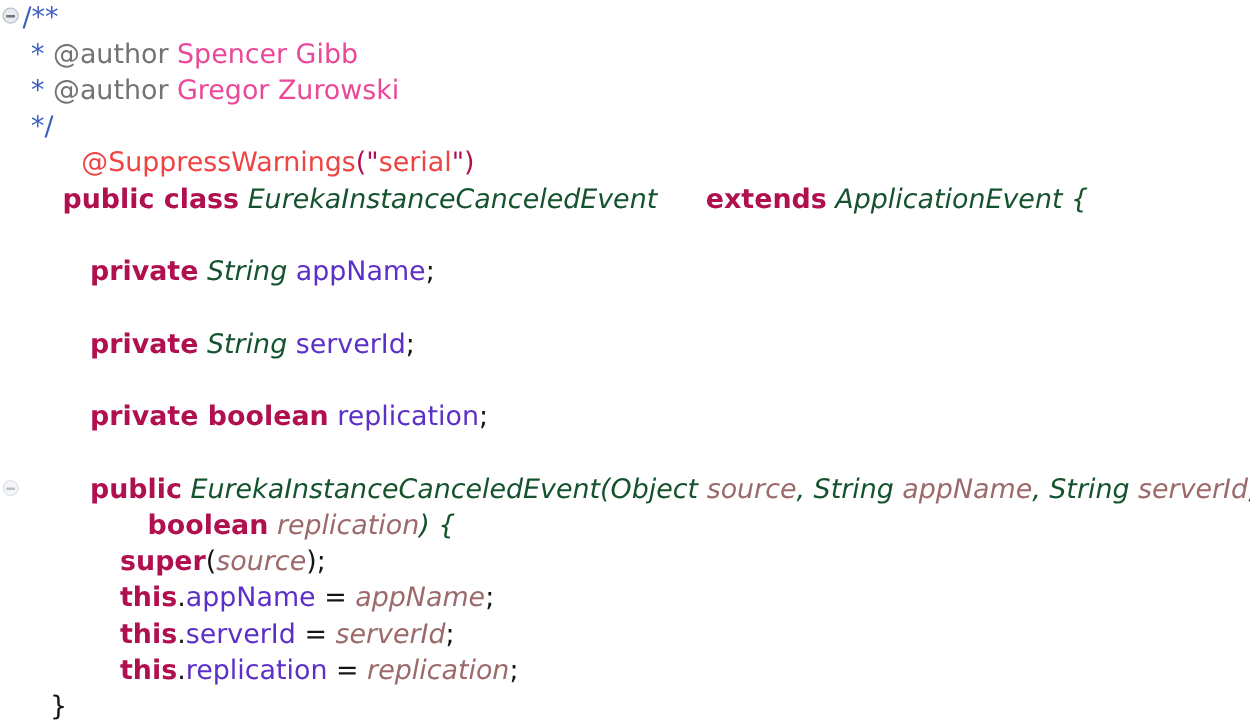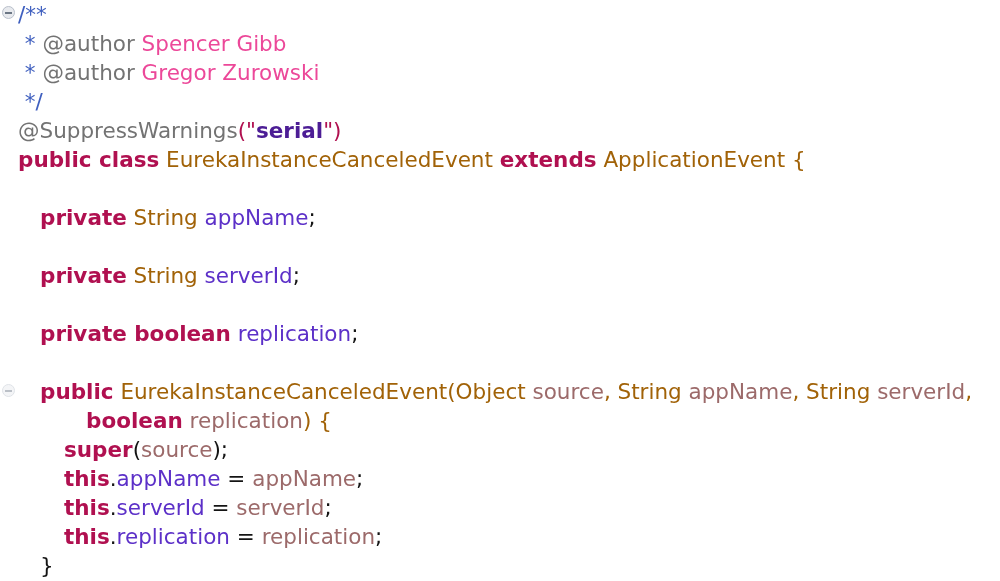--- a/index.html
+++ b/index.html
@@ -58,26 +58,26 @@
     position: absolute;
     left: 0;
     width: 1000px;
     height: 29px;
     white-space: pre;
   }
   
   .cmt      { color: #3f5fbf; }          
   .cmt-tag  { color: #737373; }          
   .cmt-txt  { color: #ec4899; }          
-  .anno     { color: #737373; }          
-  .kw       { color: #b01050; font-weight: 600; }  
-  .type     { color: #a16207; }          
+  .anno     { color: #ef4444; margin-left: 47px; }          
+  .kw       { color: #b01050; font-weight: 600; margin-left: 32px; }  
+  .type     { color: #14532d; font-style: italic; }          
   .field    { color: #5c30c8; }          
-  .param    { color: #9c6a6a; }          
-  .str      { color: #4c1d95; font-weight: bold; }          
+  .param    { color: #9c6a6a; font-style: italic; }          
+  .str      { color: #ef4444; }          
   .punct    { color: #141414; }          
   .punct-r  { color: #b01050; }          
 </style>
 </head>
 <body>
 
 <div id="editor" style="background: rgb(255, 255, 255);">
 
   <div class="gutter">
       <div class="fold-marker" style="top: 6px;"></div>

